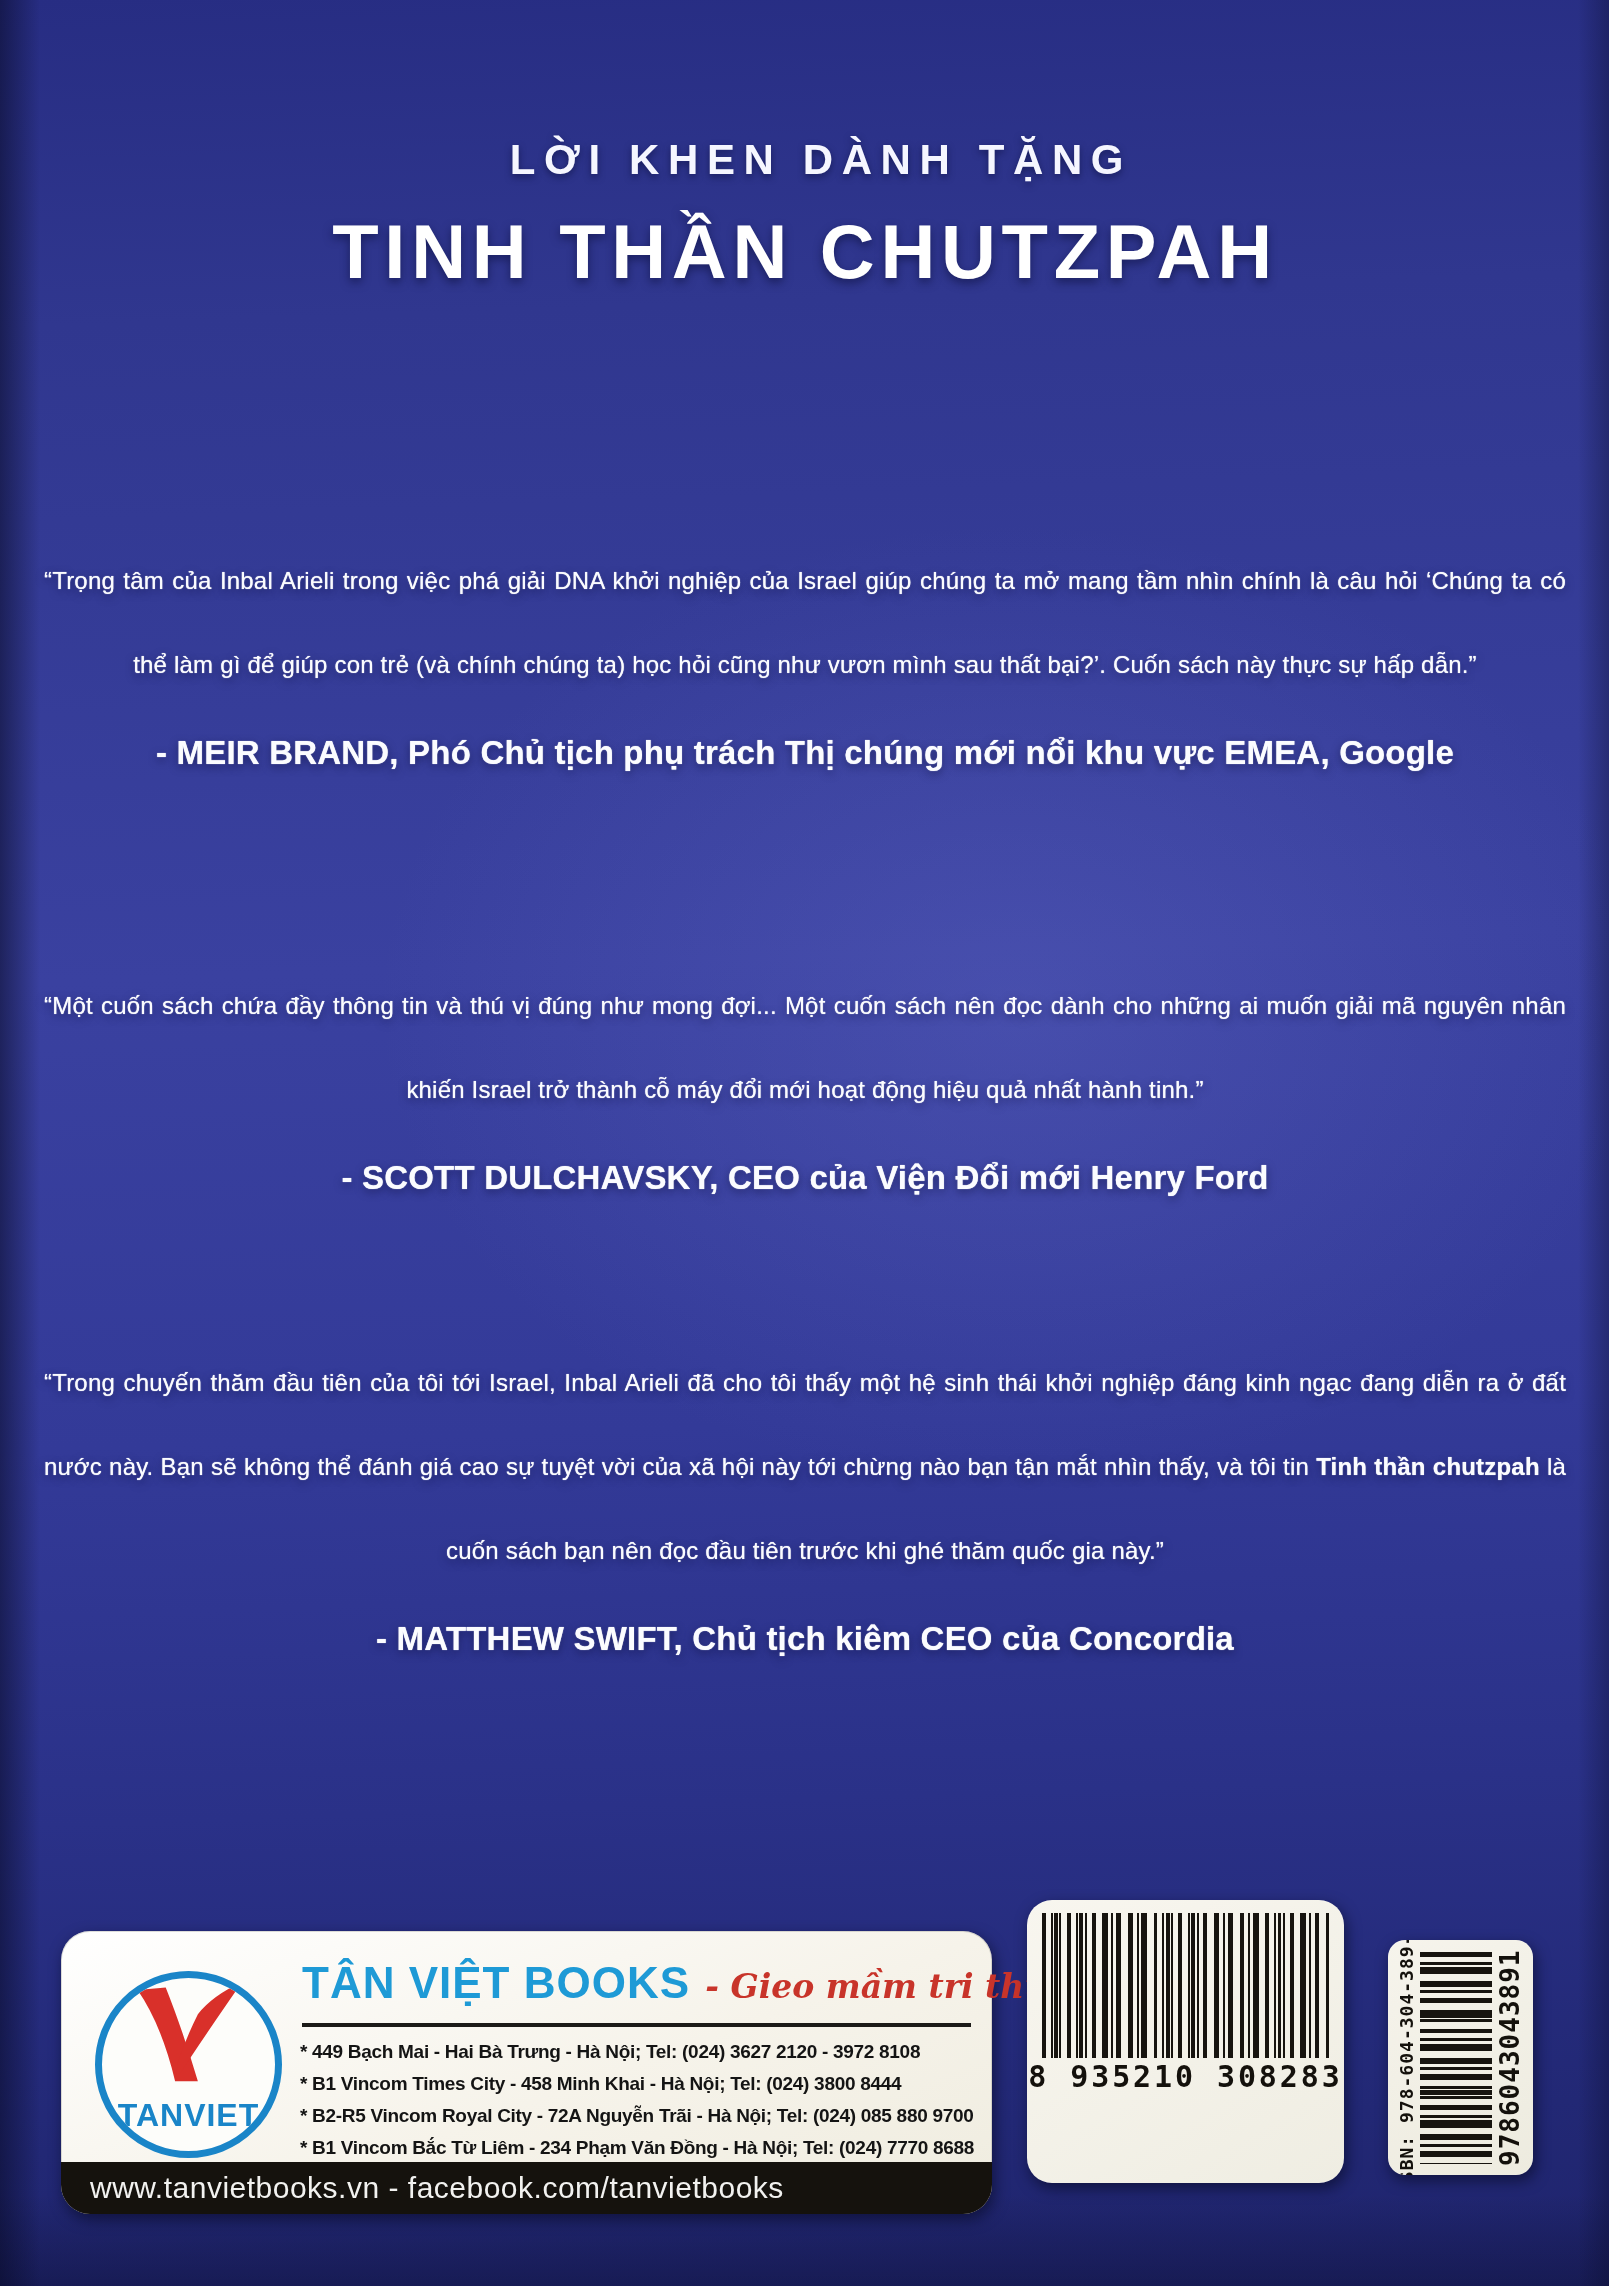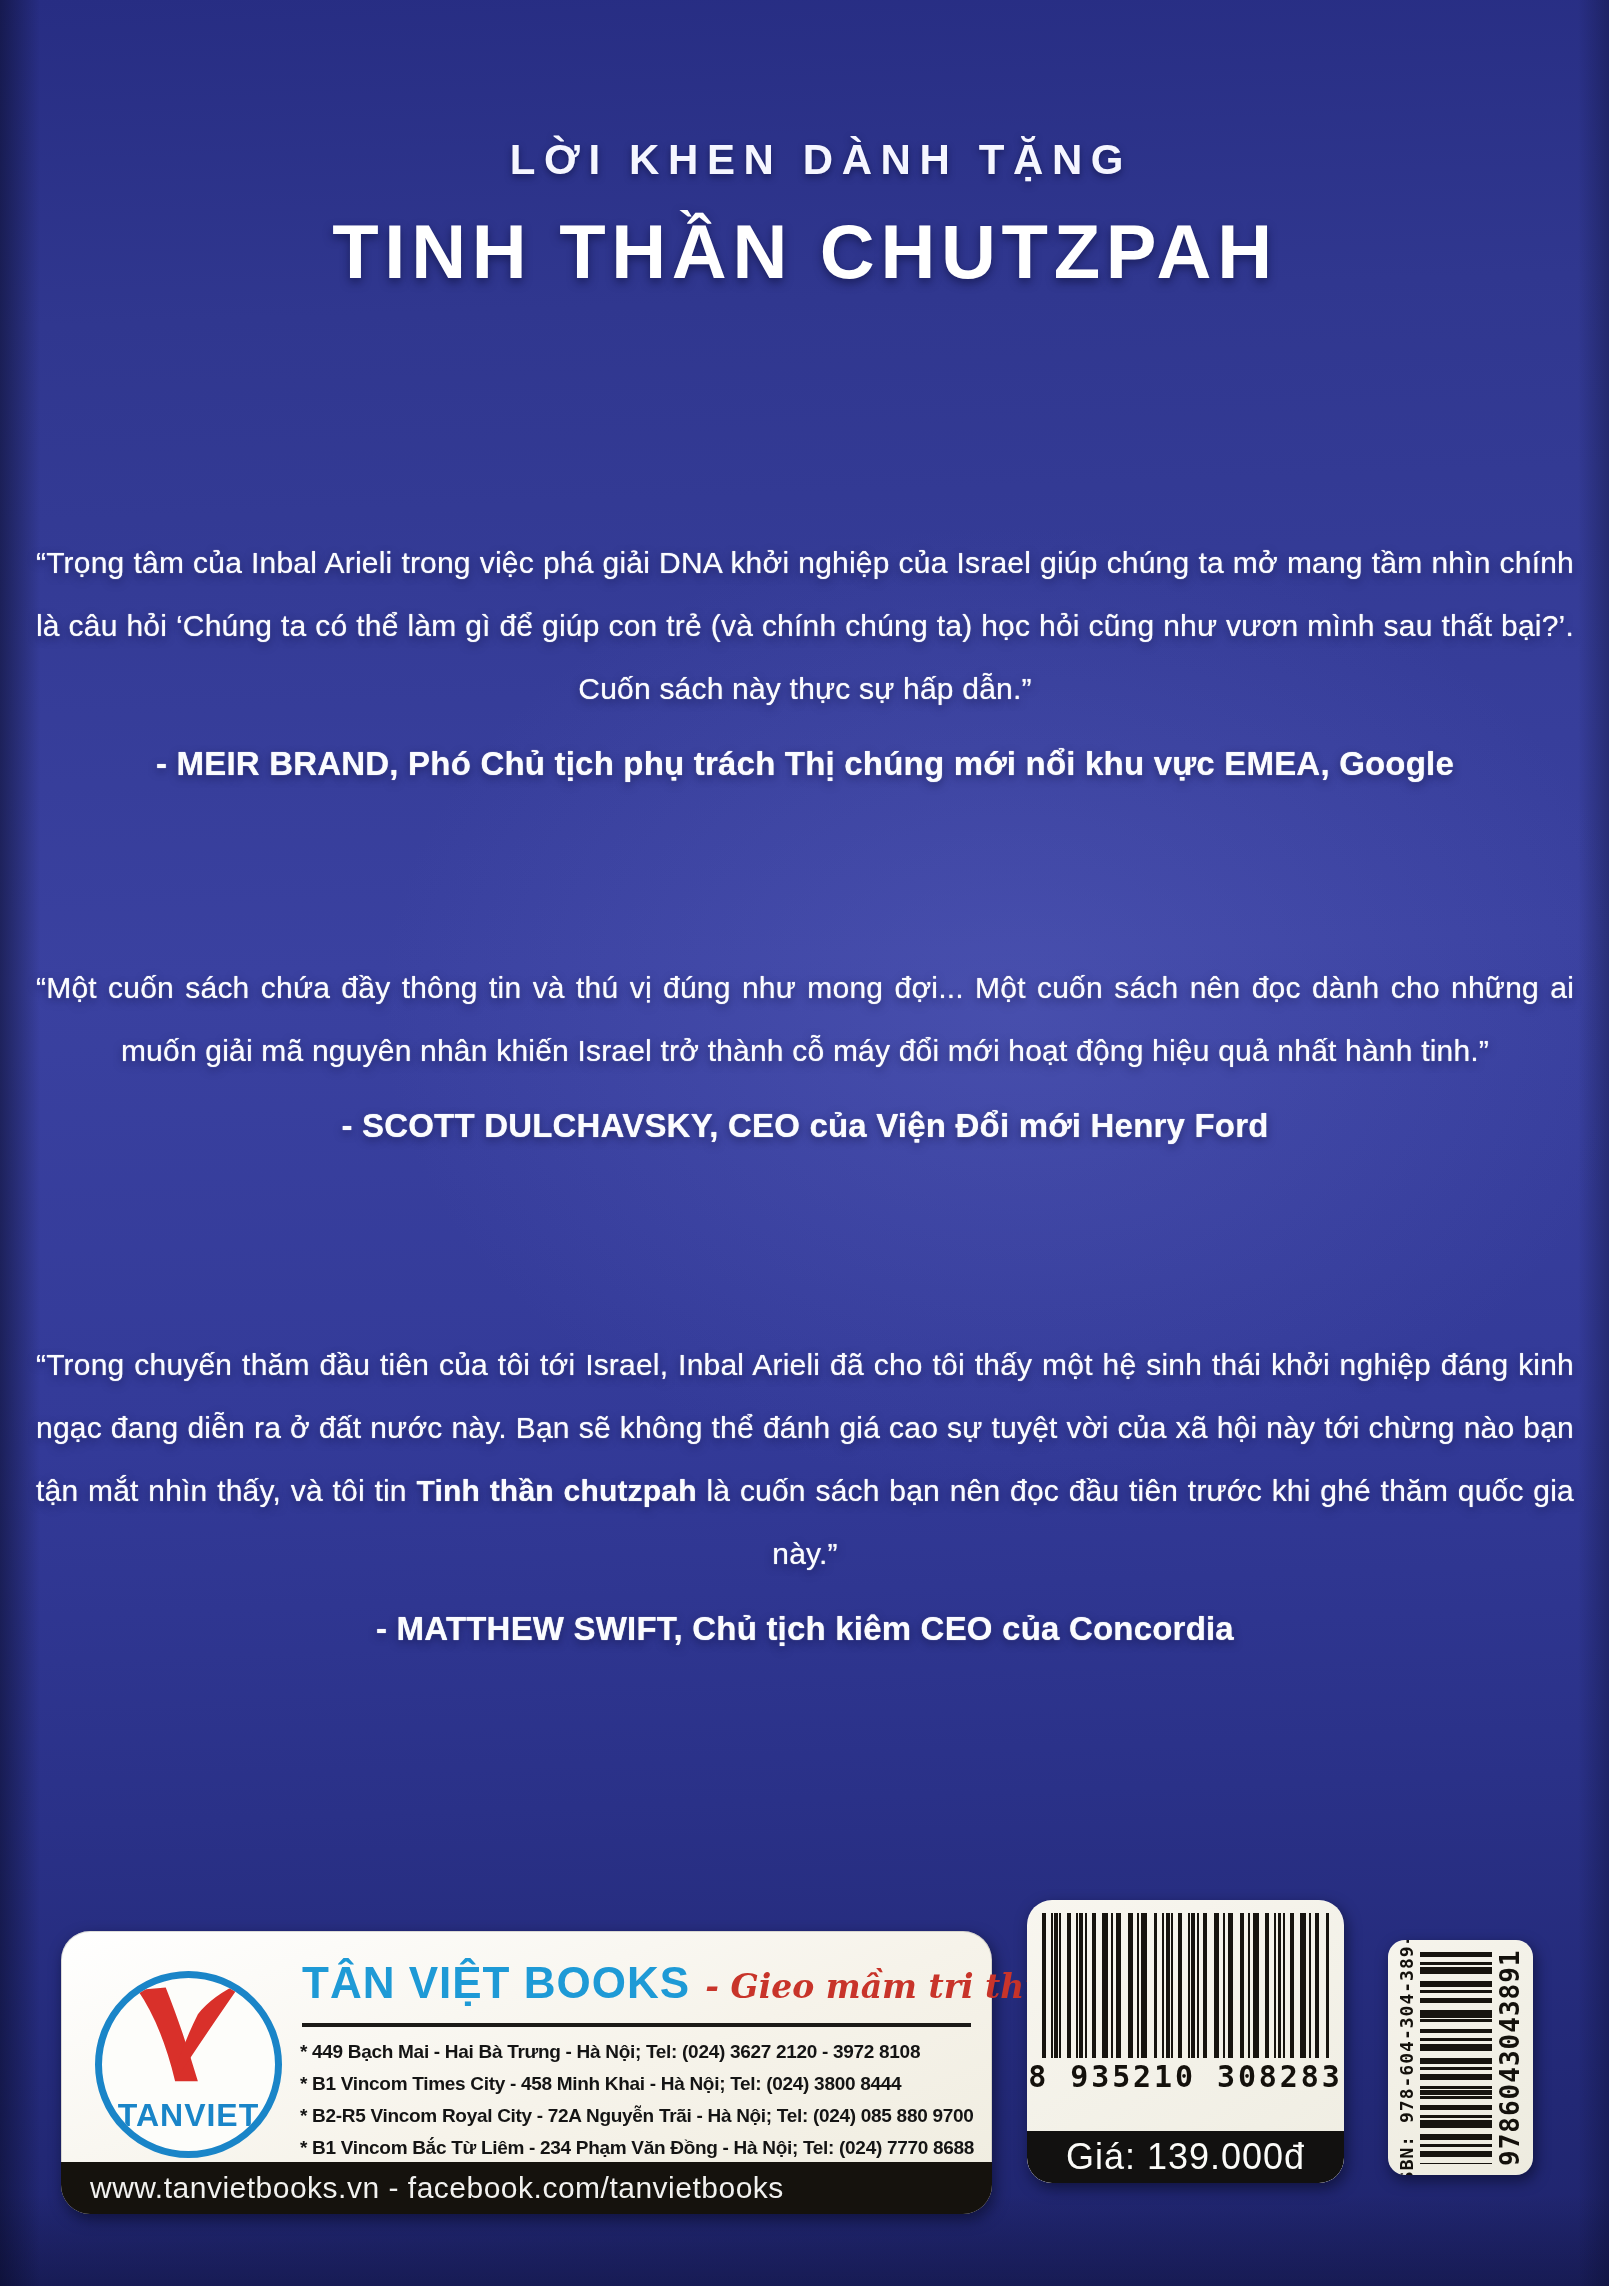--- a/index.html
+++ b/index.html
@@ -27,22 +27,22 @@
     padding-left:32px;
   }
   .title{
     position:absolute;left:0;right:0;top:208px;
     text-align:center;color:#ffffff;
     font-size:76px;font-weight:700;letter-spacing:5.7px;
     text-shadow:0 3.8px 9.6px rgba(12,15,60,0.6);
   }
   .quote-block{position:absolute;left:36px;right:36px;color:#fbfcff;}
   .quote{
-    margin:0;
-    font-size:30px;line-height:63px;font-weight:500;
+    margin:8px;
+    font-size:24px;line-height:84px;font-weight:500;
     text-align:justify;text-align-last:center;
     letter-spacing:0.2px;
     text-shadow:0 0 1px rgba(255,255,255,0.85), 0 2.9px 8.6px rgba(12,15,60,0.55);
   }
   .quote .bold-seg{font-weight:700;}
   .attribution{
     margin:5.7px 0 0 0;
     font-size:33px;line-height:76px;font-weight:700;
     text-align:center;letter-spacing:0.2px;
     text-shadow:0 0 1px rgba(255,255,255,0.85), 0 2.9px 8.6px rgba(12,15,60,0.55);
@@ -178,23 +178,20 @@
       <div class="pub-address">* B1 Vincom Bắc Từ Liêm - 234 Phạm Văn Đồng - Hà Nội; Tel: (024) 7770 8688</div>
     </div>
     <div class="pub-webbar">
       <span>www.tanvietbooks.vn - facebook.com/tanvietbooks</span>
     </div>
   </div>
 
   <div class="barcode-label">
     <div class="barcode-bars"></div>
     <div class="barcode-number">8 935210 308283</div>
-    <div class="price-bar">
-      <span>Giá: 139.000đ</span>
-    </div>
   </div>
 
   <div class="isbn-label">
     <div class="isbn-vtext isbn-code">ISBN: 978-604-304-389-1</div>
     <div class="isbn-bars"></div>
     <div class="isbn-vtext isbn-num">9786043043891</div>
   </div>
 
 </div>
 

